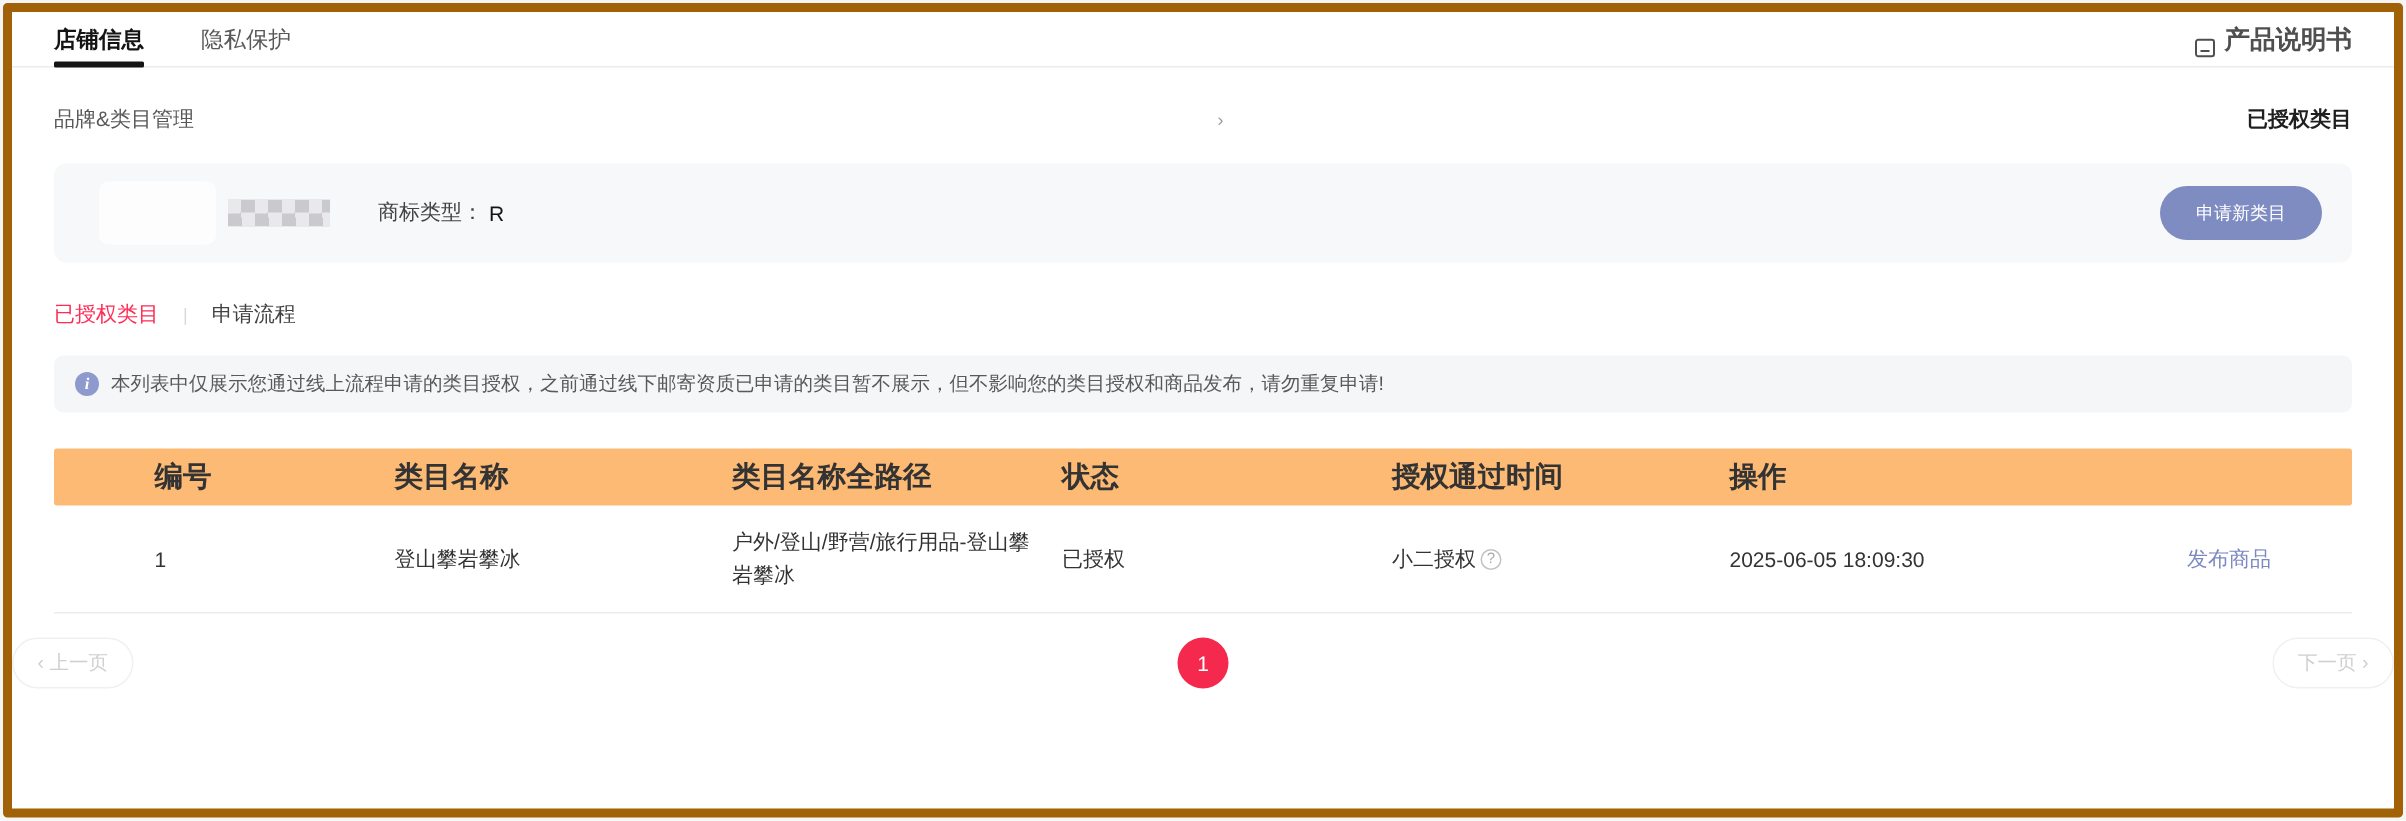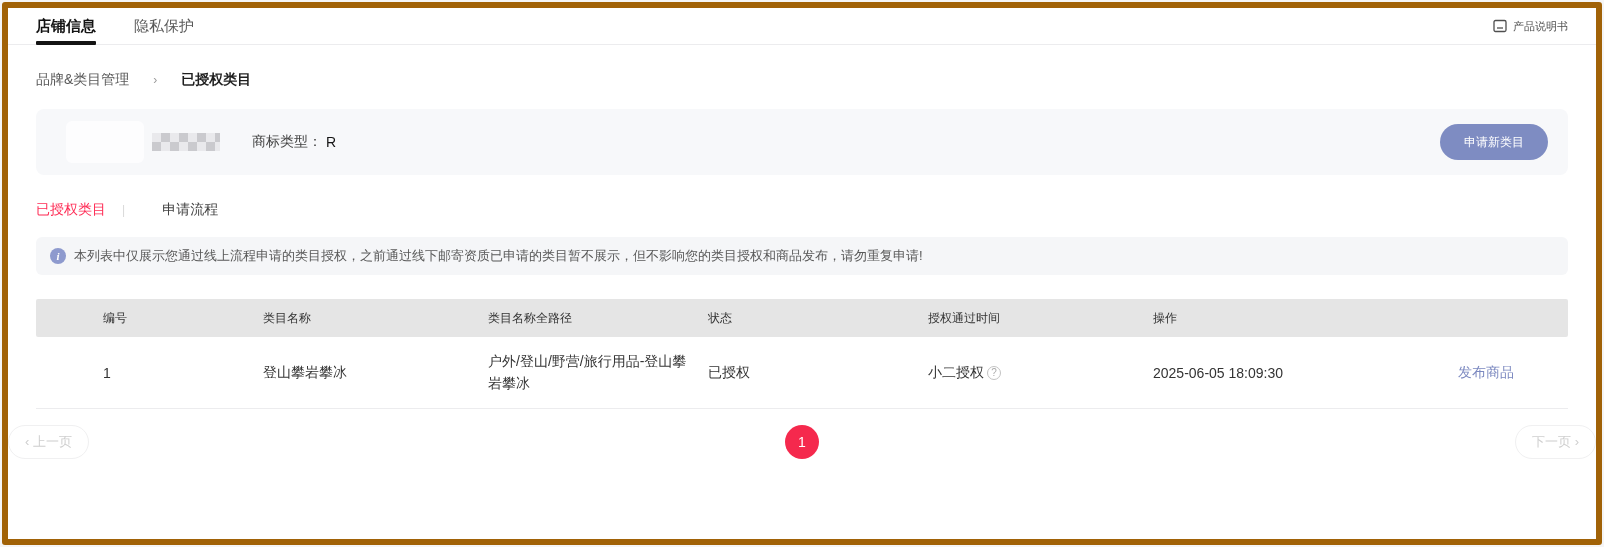--- a/index.html
+++ b/index.html
@@ -11,24 +11,24 @@
   
   .tabbar {
     height:37px; border-bottom:1px solid #ececee;
     display:flex; align-items:center; padding:0 28px; position:relative;
   }
   .tab { font-size:15px; color:#595959; margin-right:38px; position:relative; height:100%; display:flex; align-items:center; cursor:pointer; }
   .tab.active { color:#141414; font-weight:bold; }
   .tab.active::after {
     content:""; position:absolute; left:0; right:0; bottom:-1px; height:4px; background:#141414; border-radius:1px;
   }
-  .tabbar-right { margin-left:auto; display:flex; align-items:flex-start; gap:6px; color:#4f4f4f; font-size:11px; cursor:pointer; }
+  .tabbar-right { margin-left:auto; display:flex; align-items:flex-end; gap:6px; color:#4f4f4f; font-size:17px; cursor:pointer;font-weight:bold; }
   .doc-icon { width:14px; height:14px; display:inline-block; }
   
-  .breadcrumb { padding:26px 28px 0; display:flex; align-items:center; font-size:14px; color:#595959; gap:24px; }
+  .breadcrumb { padding:26px 28px 0; display:flex; align-items:center; font-size:14px; color:#595959; gap:24px;justify-content:space-between; }
   .breadcrumb .sep { color:#9a9a9a; font-size:12px; }
   .breadcrumb .current { color:#1f1f1f; font-weight:bold; }
   
   .banner {
     margin:20px 28px 0; height:66px; background:#f7f8fa; border-radius:8px;
     display:flex; align-items:center; padding:0 20px;
   }
   .logo-blur { width:78px; height:42px; background:#fdfdfe; border-radius:6px; margin-left:10px; }
   .mosaic {
     width:68px; height:18px; margin-left:8px;
@@ -39,40 +39,40 @@
   .tm-value { font-size:14px; color:#141414; margin-left:4px; }
   .apply-btn {
     margin-left:auto; background:#7e8cc2; color:#fff; border:none; cursor:pointer;
     font-size:12px; padding:0 24px; height:36px; line-height:36px; border-radius:18px;
     font-family:inherit;
   }
   
   .subtabs { padding:26px 28px 0; display:flex; align-items:center; font-size:14px; }
   .subtab-active { color:#fe2c55; font-weight:500; cursor:pointer; }
   .subtab-sep { color:#d9d9d9; margin:0 16px; font-size:12px; }
-  .subtab-inactive { color:#434343; cursor:pointer;margin-left:21px; }
+  .subtab-inactive { color:#434343; cursor:pointer; }
   
   .notice {
     margin:18px 28px 0; background:#f5f6f8; border-radius:6px;
     display:flex; align-items:center; gap:8px; padding:10px 14px;
     font-size:13px; color:#595959;
   }
   .info-icon {
     flex:0 0 auto; width:16px; height:16px; border-radius:50%; background:#8e9ace;
     color:#fff; font-size:11px; font-weight:bold; display:flex; align-items:center; justify-content:center;
     font-family:"Liberation Serif","DejaVu Serif",serif; font-style:italic;
   }
   
   .table { margin:24px 28px 0; }
   .tr {
     display:grid;
     grid-template-columns:160px 225px 220px 220px 225px 305px 1fr;
     padding-left:67px; align-items:center;
   }
-  .thead { background:#e5e5e5; height:38px; border-radius:2px; font-size:12px; color:#333; }
+  .thead { background:#fdba74; height:38px; border-radius:2px; font-size:19px; color:#333;font-weight:bold; }
   .tbody-row { min-height:72px; font-size:14px; color:#333; border-bottom:1px solid #ececee; padding-top:14px; padding-bottom:14px; }
   .cell-path { max-width:200px; line-height:1.55; }
   .auth-cell { display:flex; align-items:center; gap:3px; }
   .help-icon {
     width:14px; height:14px; border-radius:50%; border:1px solid #c3c3c3; color:#ababab;
     font-size:10px; display:inline-flex; align-items:center; justify-content:center; cursor:pointer;
   }
   .action-link { color:#7c89c0; cursor:pointer; }
   
   .pagination { margin-top:16px; display:flex; align-items:center; justify-content:space-between; gap:18px; }

